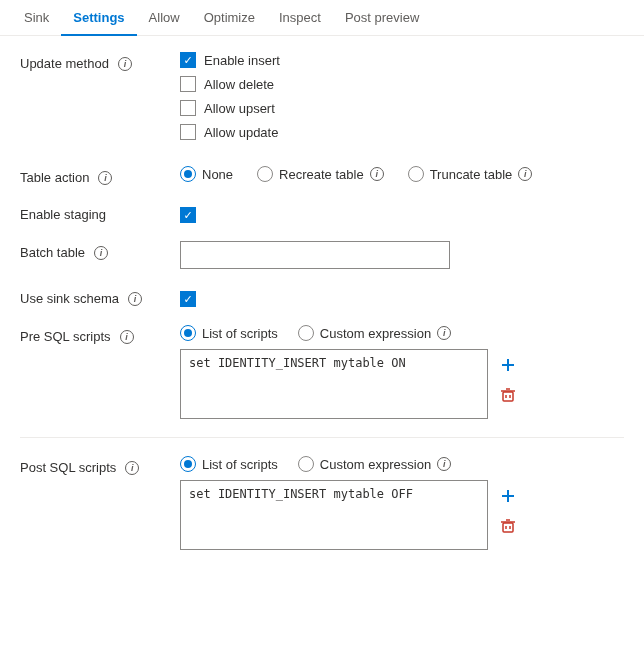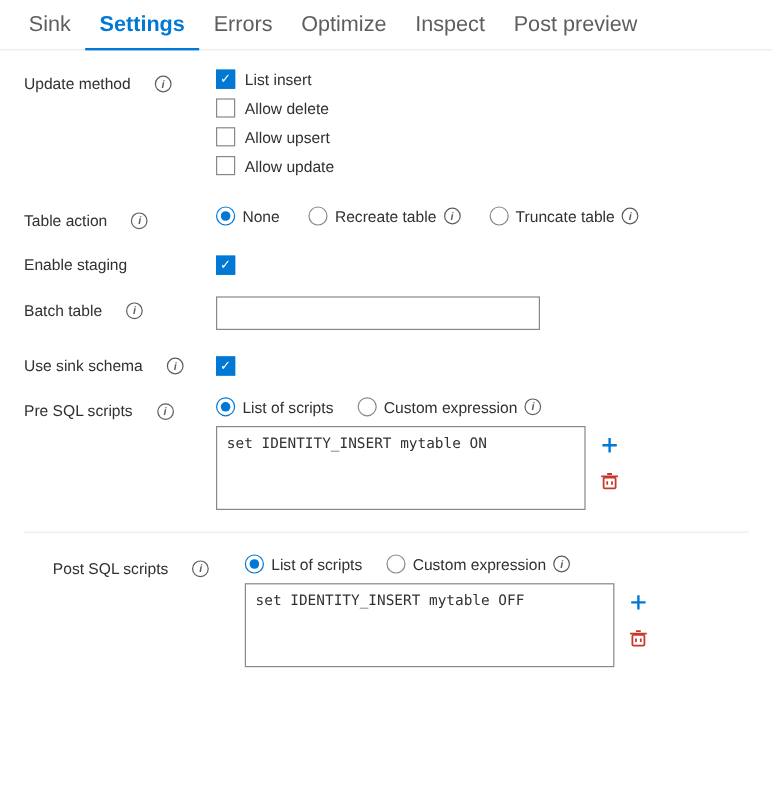--- a/index.html
+++ b/index.html
@@ -15,21 +15,21 @@
     
     .tabs {
       display: flex;
       border-bottom: 1px solid #edebe9;
       padding: 0 12px;
     }
     .tab {
       padding: 10px 12px;
       cursor: pointer;
       color: #605e5c;
-      font-size: 18px;
+      font-size: 13px;
       position: relative;
       user-select: none;
     }
     .tab.active {
       color: #0078d4;
       font-weight: 600;
       text-align: right;
     }
     .tab.active::after {
       content: '';
@@ -51,21 +51,21 @@
       margin-bottom: 18px;
     }
     .field-label {
       width: 160px;
       min-width: 160px;
       padding-top: 4px;
       color: #323130;
       font-size: 13px;
       display: flex;
       align-items: center;
-      gap: 20px;
+      gap: 9px;
     }
     .field-control {
       flex: 1;
     }
 
     
     .info-icon {
       display: inline-flex;
       align-items: center;
       justify-content: center;
@@ -198,39 +198,39 @@
       border-top: 1px solid #edebe9;
       margin: 8px 0 18px 0;
     }
   </style>
 </head>
 <body>
 
 <div class="tabs">
   <div class="tab">Sink</div>
   <div class="tab active">Settings</div>
-  <div class="tab">Errors</div>
+  <div class="tab">Allow</div>
   <div class="tab">Optimize</div>
   <div class="tab">Inspect</div>
   <div class="tab">Post preview</div>
 </div>
 
 <div class="content">
 
   <div class="field-row">
     <div class="field-label">
       <span>Update method</span>
       <span class="info-icon">i</span>
     </div>
     <div class="field-control">
       <div class="checkbox-row">
         <div class="checkbox-wrap checked">
           <span class="checkmark">✓</span>
         </div>
-        <span>List insert</span>
+        <span>Enable insert</span>
       </div>
       <div class="checkbox-row">
         <div class="checkbox-wrap"></div>
         <span>Allow delete</span>
       </div>
       <div class="checkbox-row">
         <div class="checkbox-wrap"></div>
         <span>Allow upsert</span>
       </div>
       <div class="checkbox-row">
@@ -337,21 +337,21 @@
               <line x1="10" y1="8" x2="10" y2="11" stroke="#c8382a" stroke-width="1.5"></line>
             </svg>
           </div>
         </div>
       </div>
     </div>
   </div>
 
   <hr class="divider">
 
-  <div class="field-row" style="align-items:flex-start;margin-left:24px;">
+  <div class="field-row" style="align-items:flex-start;">
     <div class="field-label">
       <span>Post SQL scripts</span>
       <span class="info-icon">i</span>
     </div>
     <div class="field-control">
       <div class="script-options">
         <div class="radio-row">
           <div class="radio-outer selected">
             <div class="radio-inner"></div>
           </div>

